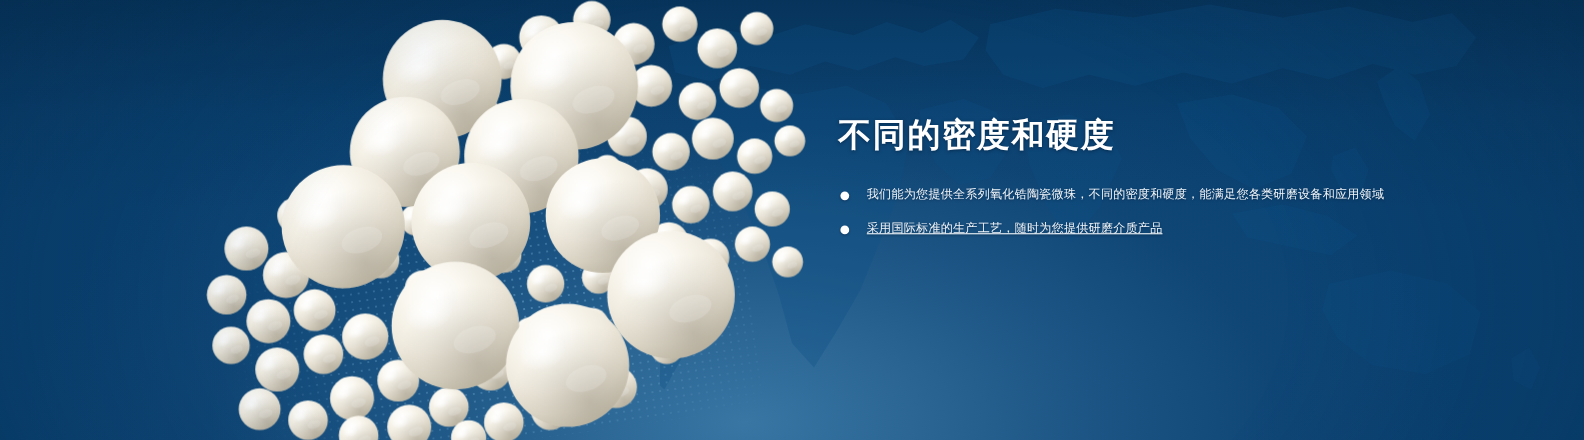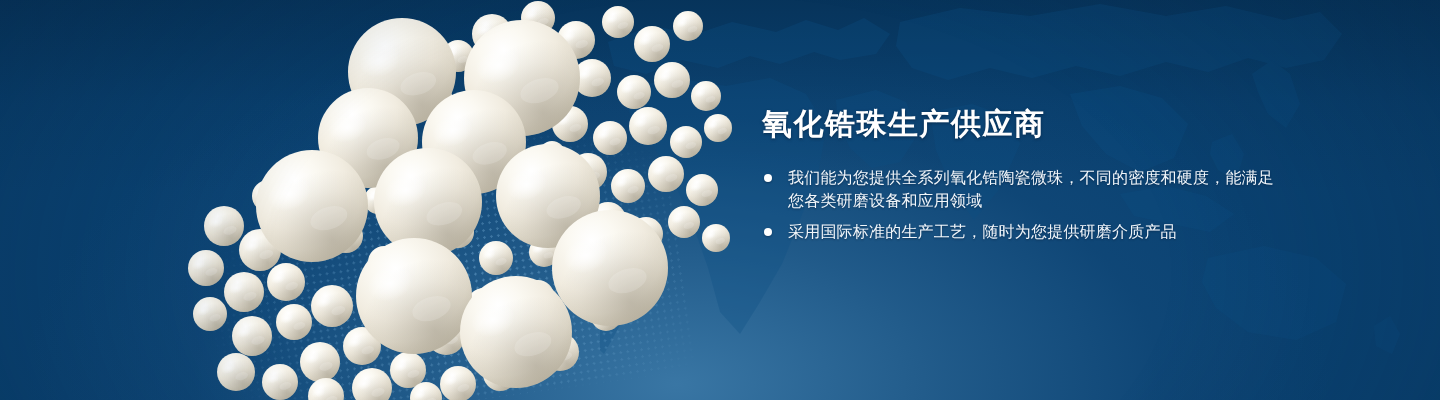--- a/index.html
+++ b/index.html
@@ -113,27 +113,27 @@
   }
   .bullets {
     margin: 22px 0 0 0;
     padding: 0;
     list-style: none;
   }
   .bullet {
     position: relative;
     padding-left: 26px;
     margin-bottom: 8px;
-    font-size: 16px;
+    font-size: 11px;
     line-height: 23px;
     color: #f2f7fb;
     letter-spacing: 0.2px;
     text-shadow: 0 1px 2px rgba(0,22,46,0.45);
   }
-  .bullet:last-child { margin-bottom: 0; }
+  .bullet:last-child { margin-bottom: 0; text-decoration: underline; }
   .dot {
     position: absolute;
     left: 2px;
     top: 7.5px;
     width: 8px;
     height: 8px;
     border-radius: 50%;
     background: #ffffff;
     box-shadow: 0 1px 2px rgba(0,20,44,0.40);
   }
@@ -310,21 +310,21 @@
           <use href="#ball" transform="translate(376,332) scale(56)"></use>
           <use href="#ball" transform="translate(470,268) scale(58)"></use>
         </g>
       </g>
     </svg>
   </div>
 
   <div class="bg-vignette"></div>
 
   <div class="copy">
-    <h1 class="headline">氧化锆珠生产供应商</h1>
+    <h1 class="headline">不同的密度和硬度</h1>
 
     <ul class="bullets">
       <li class="bullet">
         <span class="dot"></span>
         <span>我们能为您提供全系列氧化锆陶瓷微珠，不同的密度和硬度，能满足您各类研磨设备和应用领域</span>
       </li>
       <li class="bullet">
         <span class="dot"></span>
         <span>采用国际标准的生产工艺，随时为您提供研磨介质产品</span>
       </li>

